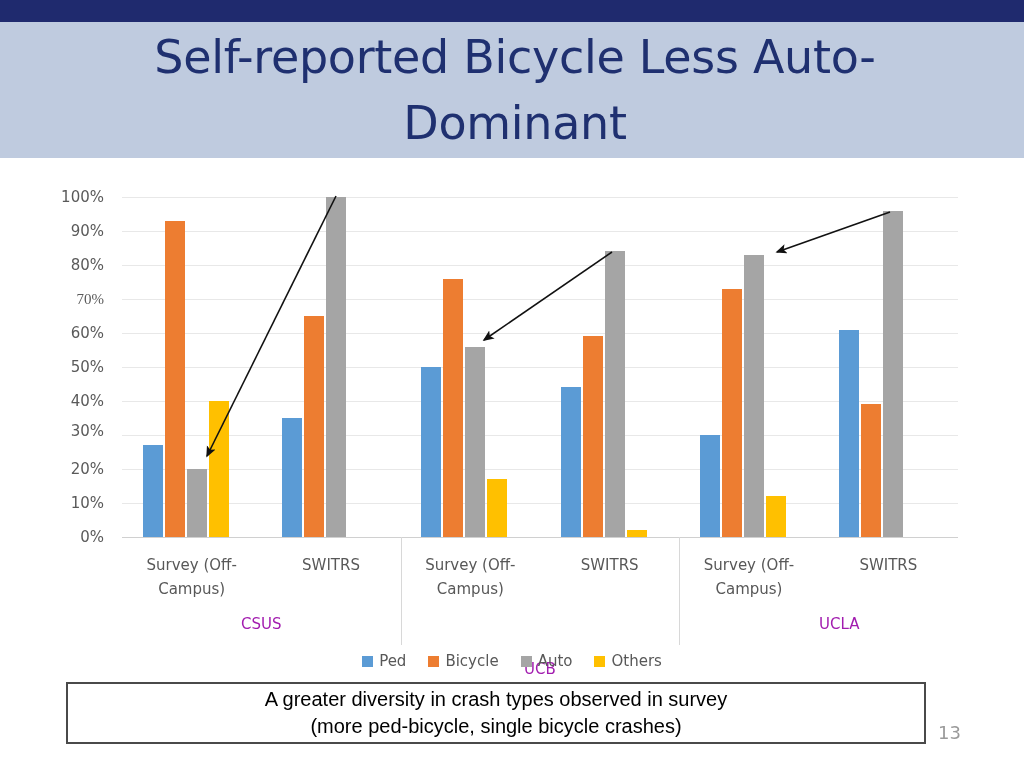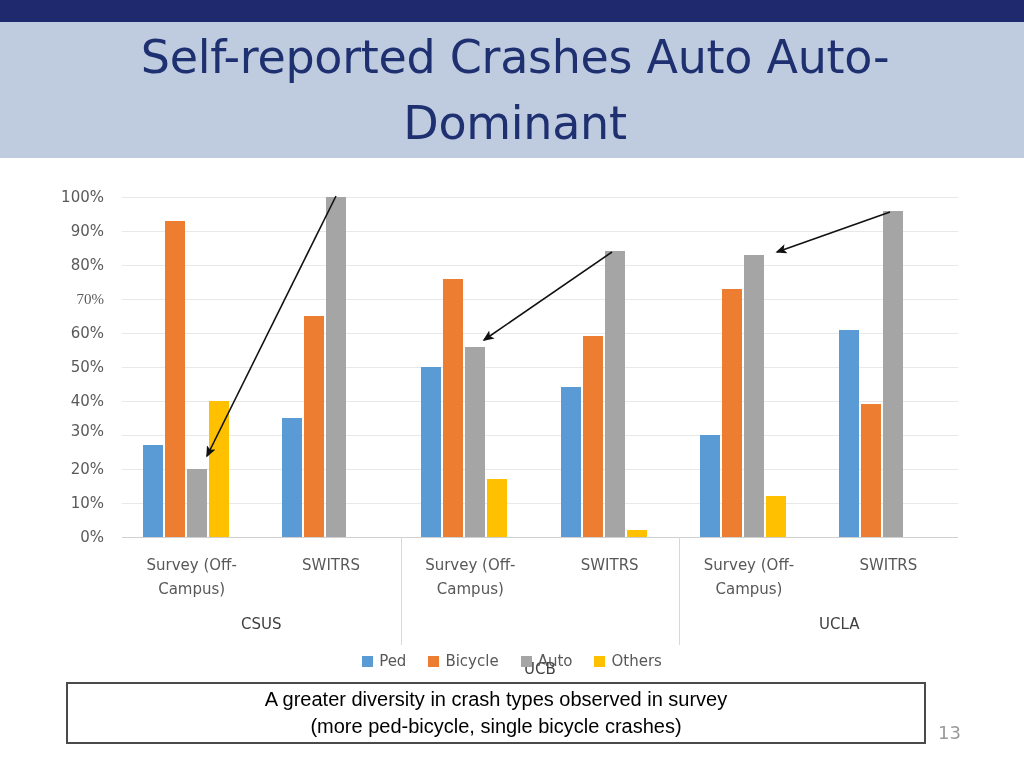--- a/index.html
+++ b/index.html
@@ -119,21 +119,21 @@
     font-size: 15px;
     line-height: 24px;
     color: #585858;
     font-family: "DejaVu Sans", sans-serif;
   }
   .grp-label {
     position: absolute;
     top: 78px;
     text-align: center;
     font-size: 15px;
-    color: #404040;
+    color: #a21caf;
     font-family: "DejaVu Sans", sans-serif;
   }
 
   
   #legend {
     position: absolute;
     left: 0; top: 494px;
     width: 1024px;
     display: flex;
     justify-content: center;
@@ -180,21 +180,21 @@
     font-size: 18px;
     color: #9a9a9a;
     font-family: "DejaVu Sans", sans-serif;
   }
 </style>
 </head>
 <body>
 
 <div id="top-navy-bar"></div>
 <div id="title-band"></div>
-<div id="slide-title">Self-reported Crashes Auto Auto-Dominant</div>
+<div id="slide-title">Self-reported Bicycle Less Auto-Dominant</div>
 
 <div id="chart-area">
 
   <div id="y-axis-labels">
       <div class="ytick" style="top: 0px;">100%</div>
       <div class="ytick" style="top: 34px;">90%</div>
       <div class="ytick" style="top: 68px;">80%</div>
       <div class="ytick" style="top: 102px; font-family: Liberation Serif, serif;">70%</div>
       <div class="ytick" style="top: 136px;">60%</div>
       <div class="ytick" style="top: 170px;">50%</div>

